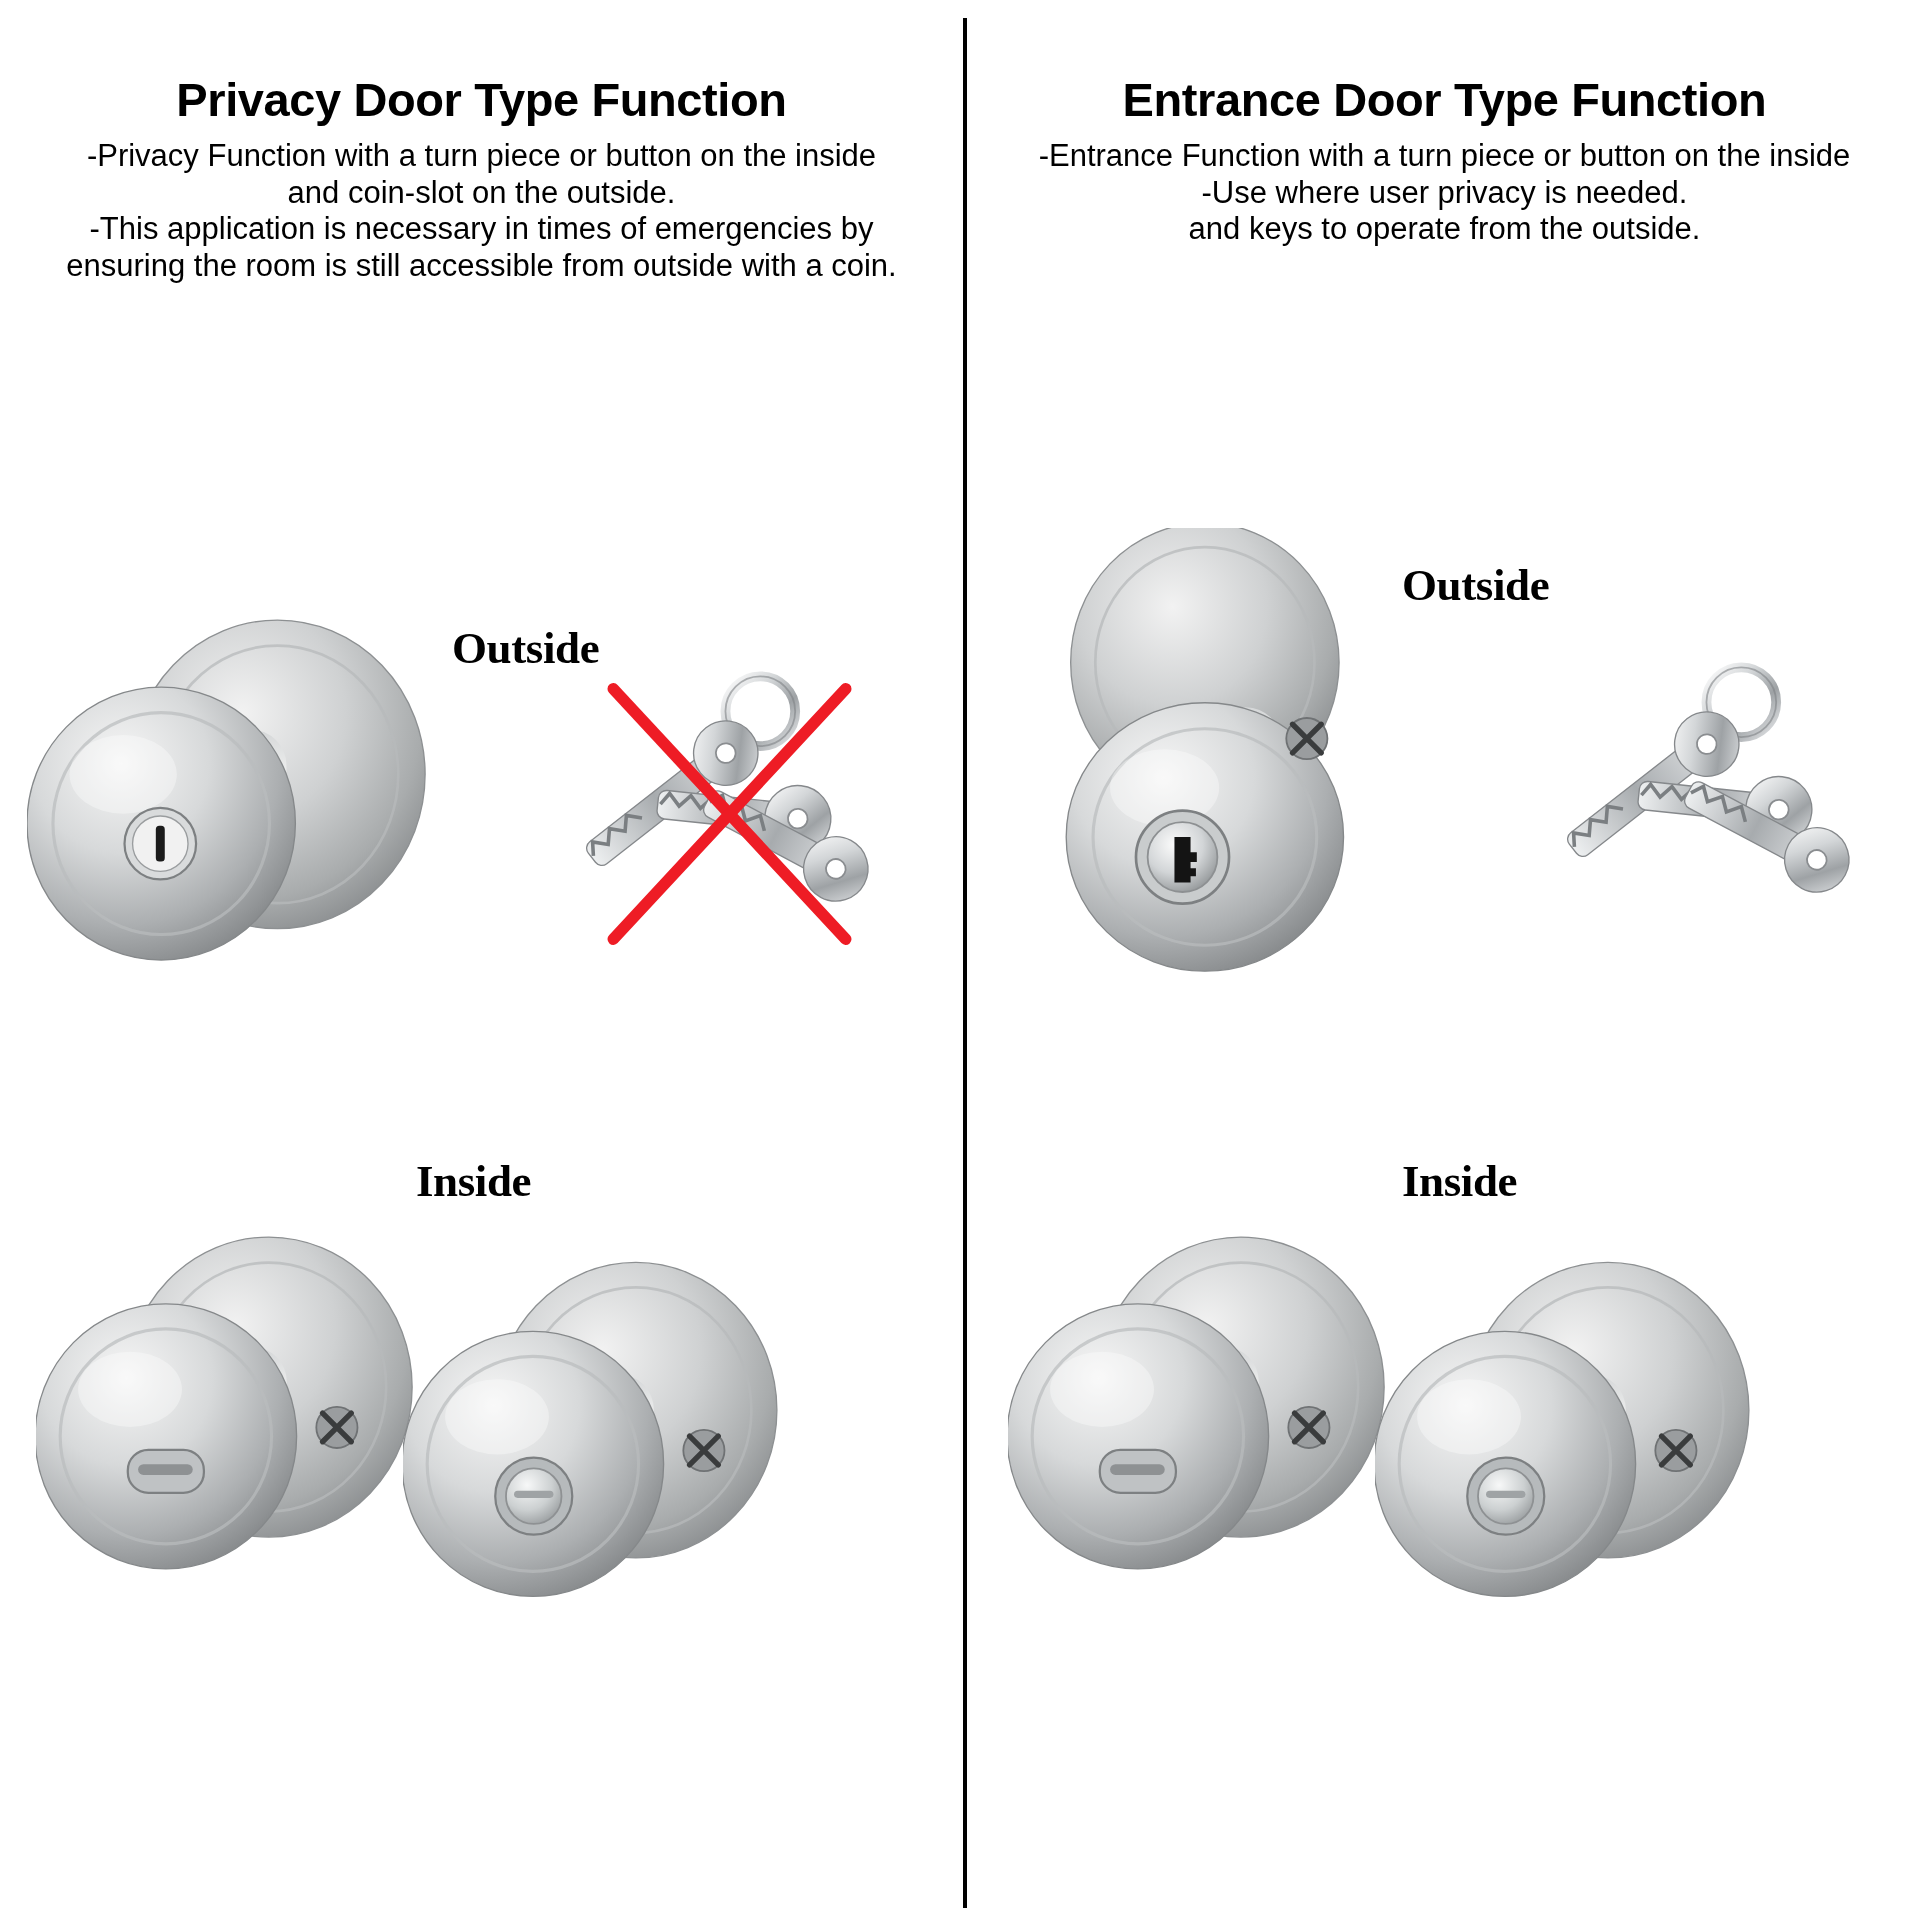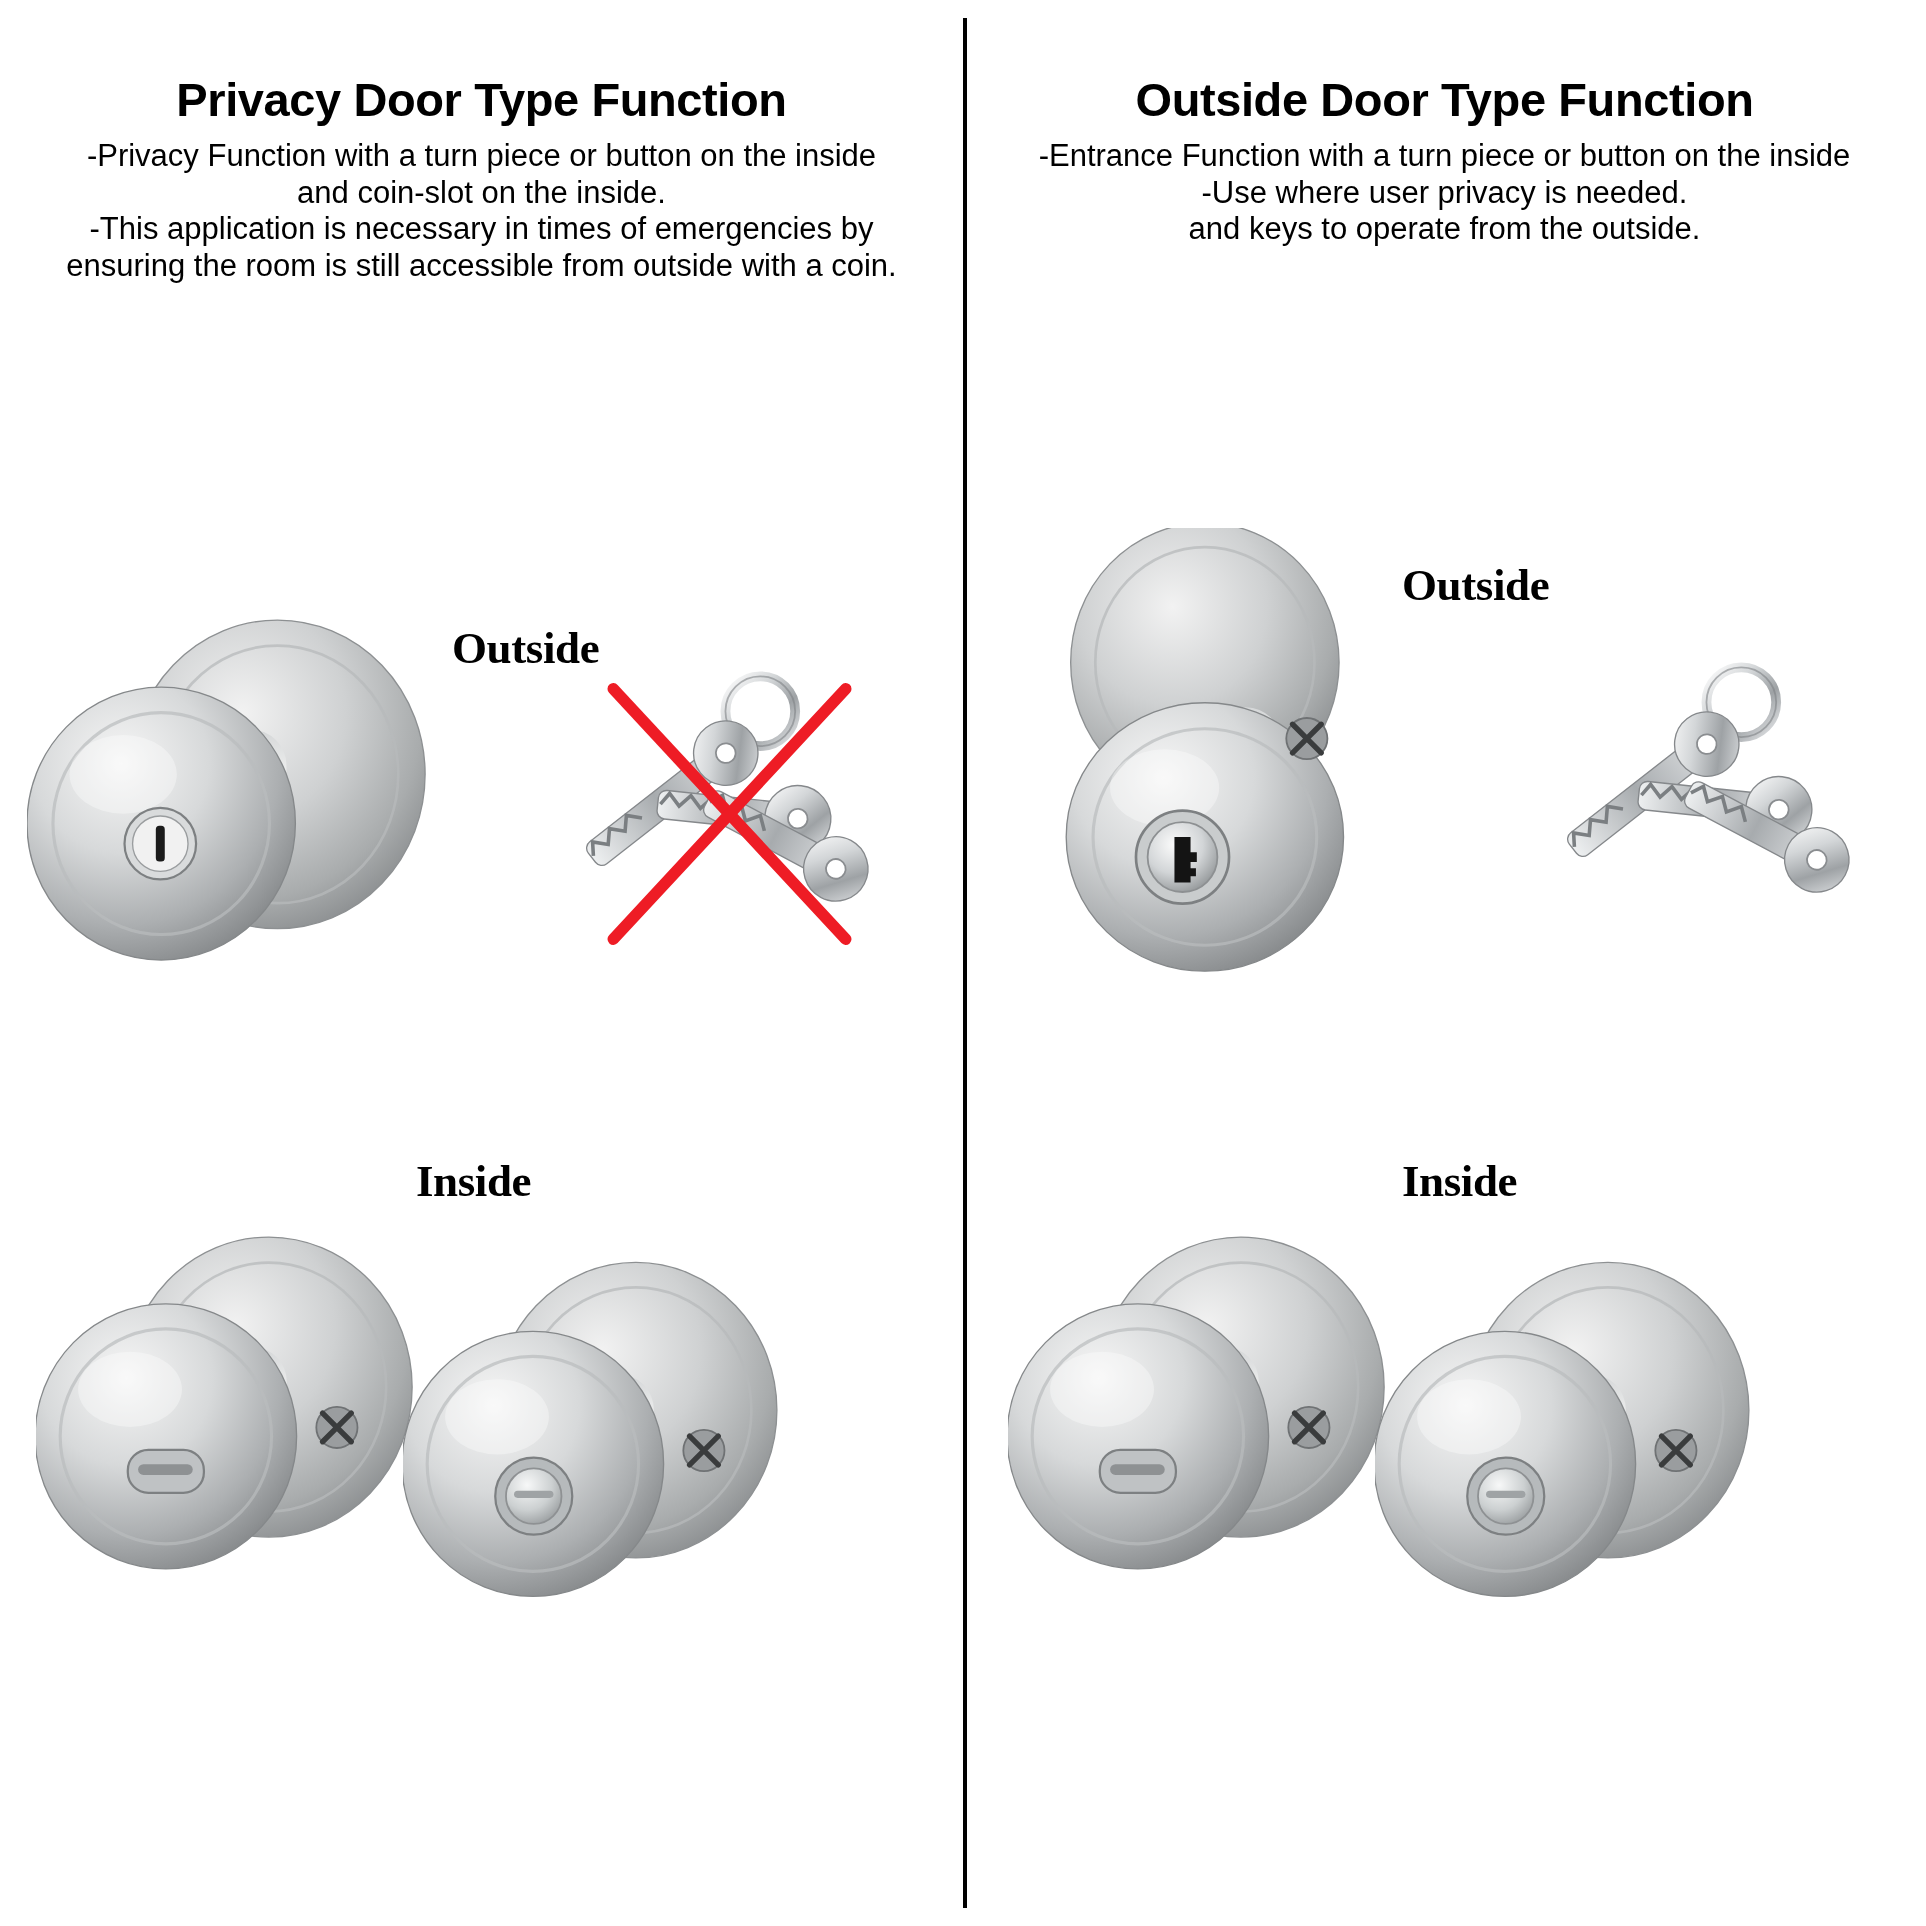--- a/index.html
+++ b/index.html
@@ -83,21 +83,21 @@
 <body>
 
 <div class="sheet">
 
   <div class="panel">
 
     <div class="panel-title">Privacy Door Type Function</div>
 
     <div class="panel-desc">
       <span class="line">-Privacy Function with a turn piece or button on the inside</span>
-      <span class="line">and coin-slot on the inside.</span>
+      <span class="line">and coin-slot on the outside.</span>
       <span class="line">-This application is necessary in times of emergencies by</span>
       <span class="line">ensuring the room is still accessible from outside with a coin.</span>
     </div>
 
     <div class="section-label" style="left:452px; top:622px;">Outside</div>
 
     <div class="knob" style="left:27px; top:582px; width:416px; height:425px;">
       <svg viewBox="0 0 930 950" width="416" height="425" xmlns="http://www.w3.org/2000/svg">
         <defs>
           <radialGradient id="p-rose" cx="38%" cy="30%" r="78%">
@@ -258,21 +258,21 @@
 
         <circle cx="292" cy="572" r="86" fill="#b6babc" stroke="#7d8082" stroke-width="5"></circle>
         <circle cx="292" cy="572" r="62" fill="url(#i2-btn)" stroke="#8e9193" stroke-width="4"></circle>
         <rect x="248" y="560" width="88" height="16" rx="8" fill="#9fa3a5"></rect>
       </svg>
     </div>
   </div>
 
   <div class="panel">
 
-    <div class="panel-title">Outside Door Type Function</div>
+    <div class="panel-title">Entrance Door Type Function</div>
 
     <div class="panel-desc">
       <span class="line">-Entrance Function with a turn piece or button on the inside</span>
       <span class="line">-Use where user privacy is needed.</span>
       <span class="line">and keys to operate from the outside.</span>
     </div>
 
     <div class="section-label" style="left:439px; top:559px;">Outside</div>
 
     <div class="knob" style="left:54px; top:528px; width:416px; height:448px;">

